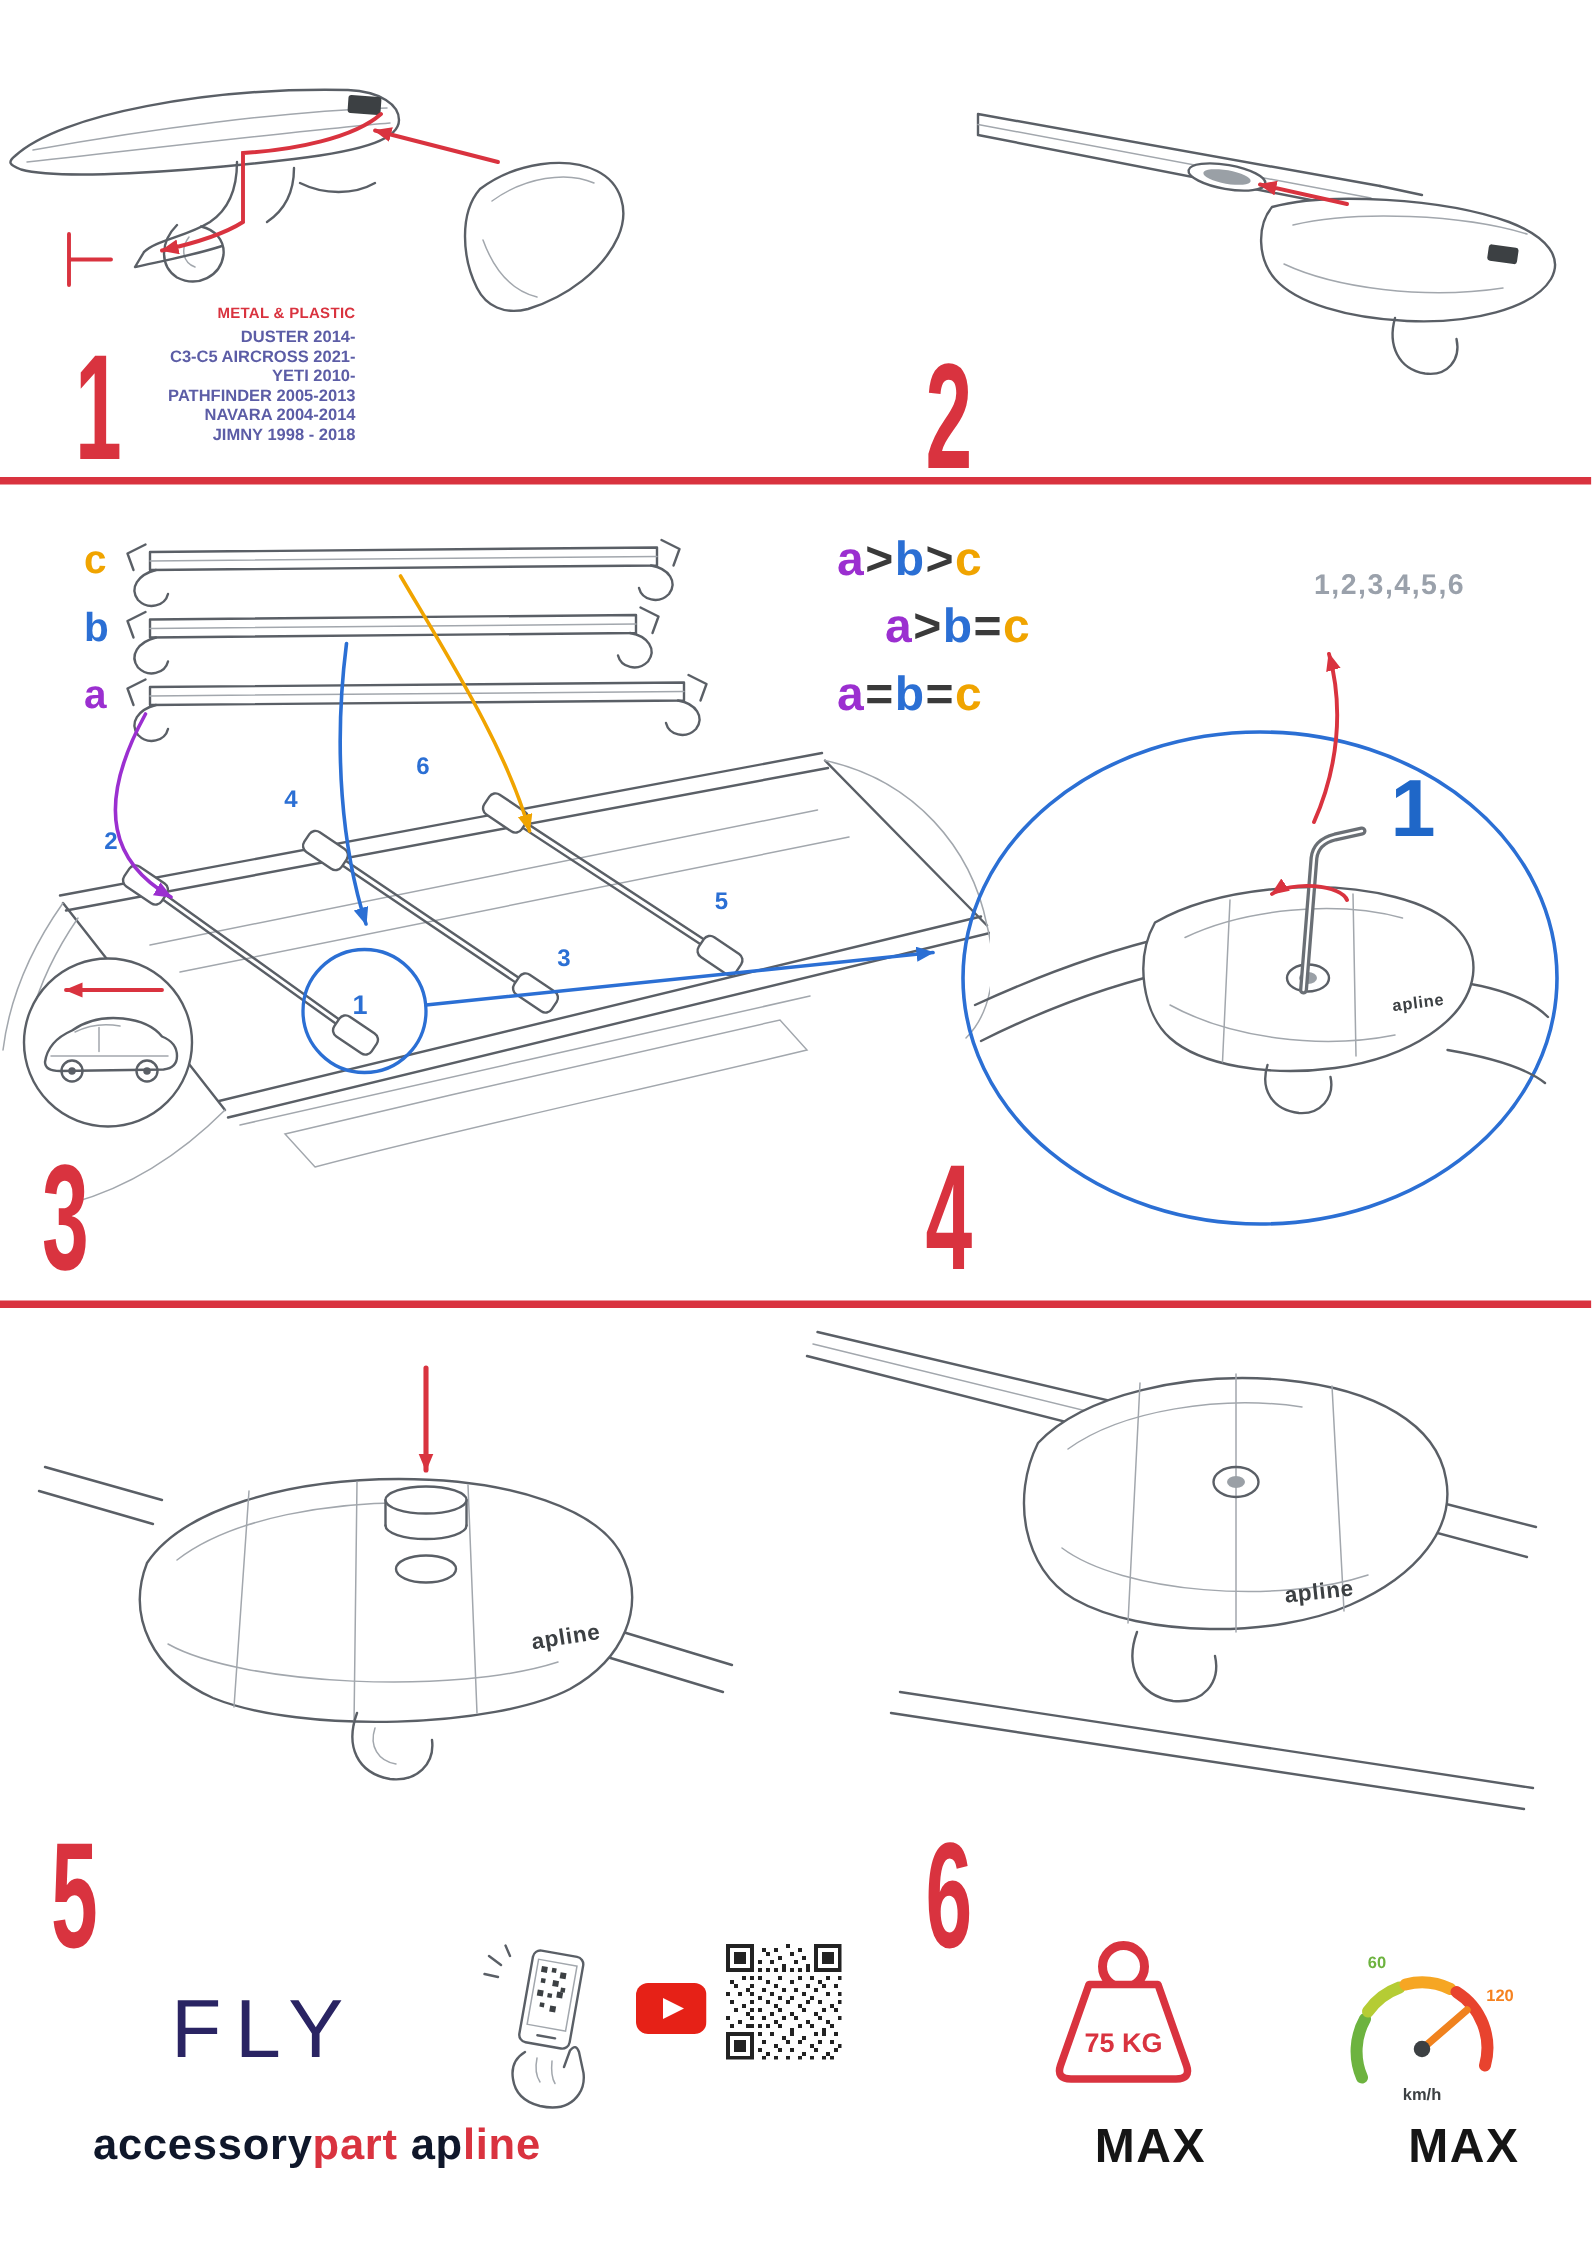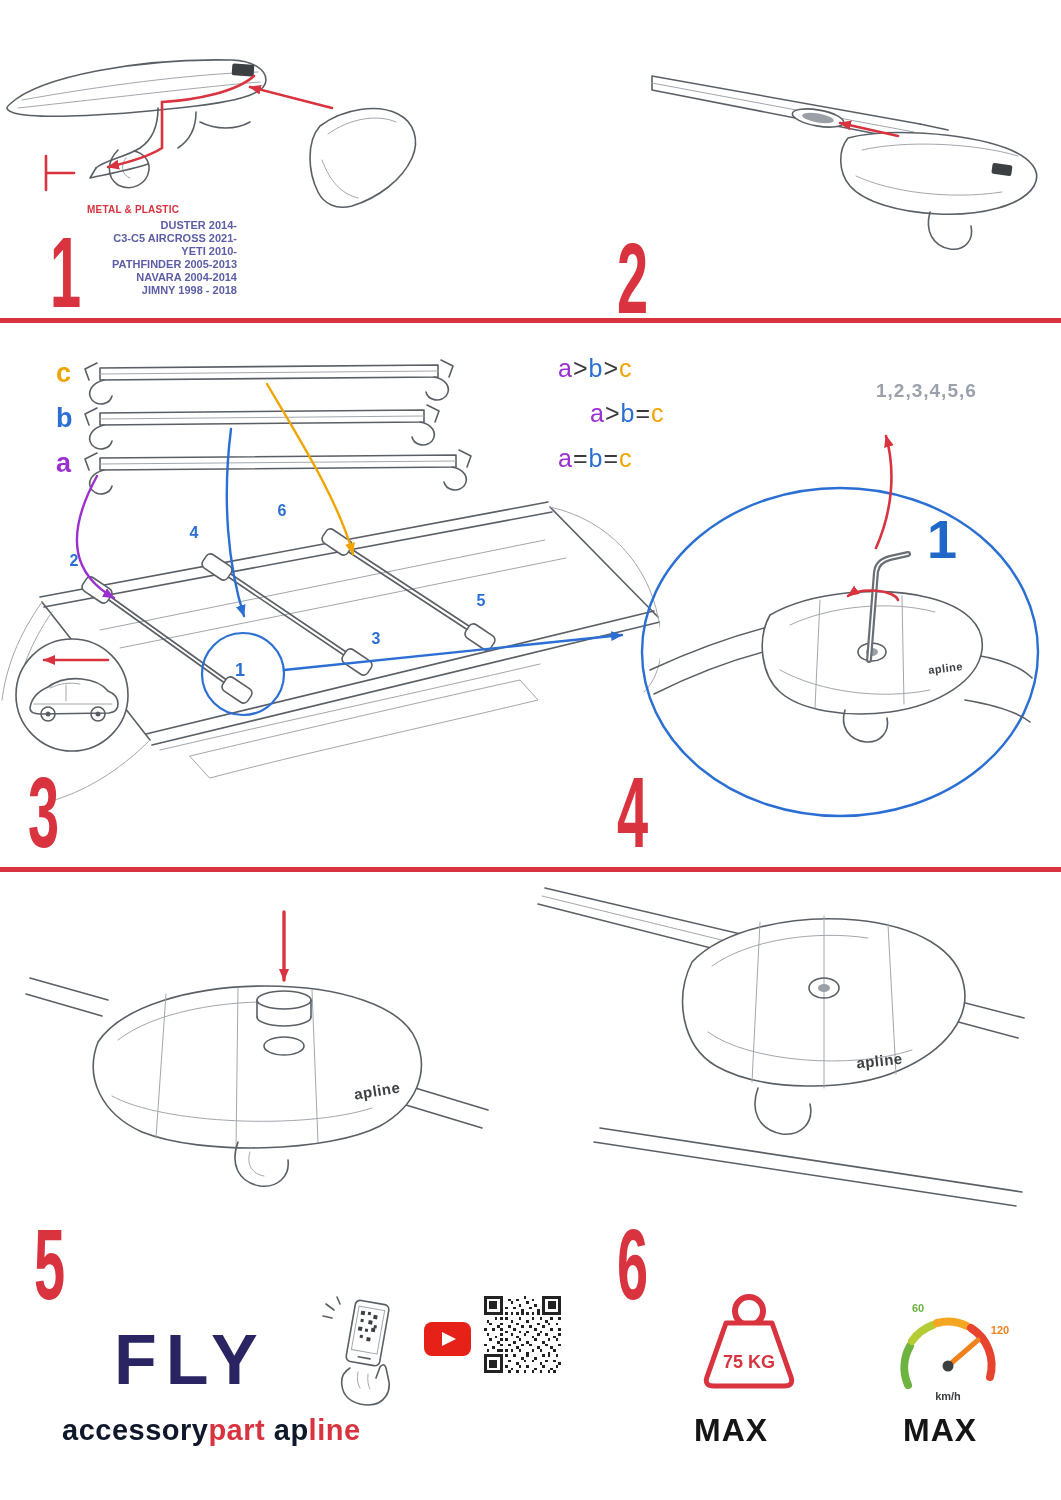--- a/index.html
+++ b/index.html
@@ -7,36 +7,36 @@
   .page{position:relative;width:1061px;height:1500px;background:#fff;overflow:hidden;
         font-family:"Liberation Sans",sans-serif;color:#222}
   svg{position:absolute;display:block}
   svg text{font-family:"Liberation Sans",sans-serif}
 
   .divider{position:absolute;left:0;width:1061px;height:5px;background:#d9333f}
 
   .stepnum{position:absolute;font-size:100px;font-weight:700;color:#d9333f;line-height:1;
            transform:scaleX(0.56);transform-origin:left top;letter-spacing:-3px}
 
-  .material{position:absolute;left:87px;top:204px;width:150px;
+  .material{position:absolute;left:87px;top:204px;width:150px;text-align:right;
             font-size:10px;font-weight:700;color:#d9333f;letter-spacing:.2px}
   .models{position:absolute;left:87px;top:219px;width:150px;text-align:right;
           font-size:11px;font-weight:700;color:#5c5da6;line-height:13px}
 
   .barlabel{position:absolute;font-size:27px;font-weight:700;line-height:1}
-  .rule{position:absolute;font-size:25px;font-weight:400;letter-spacing:1px;line-height:1}
+  .rule{position:absolute;font-size:32px;font-weight:700;letter-spacing:1px;line-height:1}
   .ca{color:#9b2fd0}.cb{color:#2b6fd4}.cc{color:#f0a400}.cop{color:#3a3a3a}
 
   .seq{position:absolute;left:876px;top:380px;font-size:19px;font-weight:700;color:#9aa1ab;letter-spacing:1px}
   .bigone{position:absolute;left:927px;top:512px;font-size:54px;font-weight:700;color:#1f67c8;line-height:1}
 
-  .fly{position:absolute;left:114px;top:1320px;font-size:70px;font-weight:700;color:#2a2463;letter-spacing:9px}
+  .fly{position:absolute;left:114px;top:1320px;font-size:55px;font-weight:400;color:#2a2463;letter-spacing:9px}
   .brandline{position:absolute;left:62px;top:1414px;font-size:29px;font-weight:700;letter-spacing:.5px}
   .bl-dark{color:#0f172a}.bl-red{color:#d9333f}
-  .maxtxt{position:absolute;width:110px;text-align:left;font-size:32px;font-weight:700;color:#151515;letter-spacing:1px}
+  .maxtxt{position:absolute;width:110px;text-align:right;font-size:32px;font-weight:700;color:#151515;letter-spacing:1px}
 
   
   .ln{fill:none;stroke:#5a5f66;stroke-width:1.6;stroke-linecap:round;stroke-linejoin:round}
   .lnf{fill:#fff;stroke:#5a5f66;stroke-width:1.6;stroke-linejoin:round}
   .thin{fill:none;stroke:#a2a7ad;stroke-width:1;stroke-linecap:round}
   .redln{fill:none;stroke:#d9333f;stroke-width:2.6;stroke-linecap:round}
   .curve{fill:none;stroke-width:2.4;stroke-linecap:round}
   .bluln{fill:none;stroke:#2b6fd4;stroke-width:2.4;stroke-linecap:round}
   .footrect{fill:#fff;stroke:#5a5f66;stroke-width:1.6}
   .posnum{font-size:16px;font-weight:700;fill:#2b6fd4}

